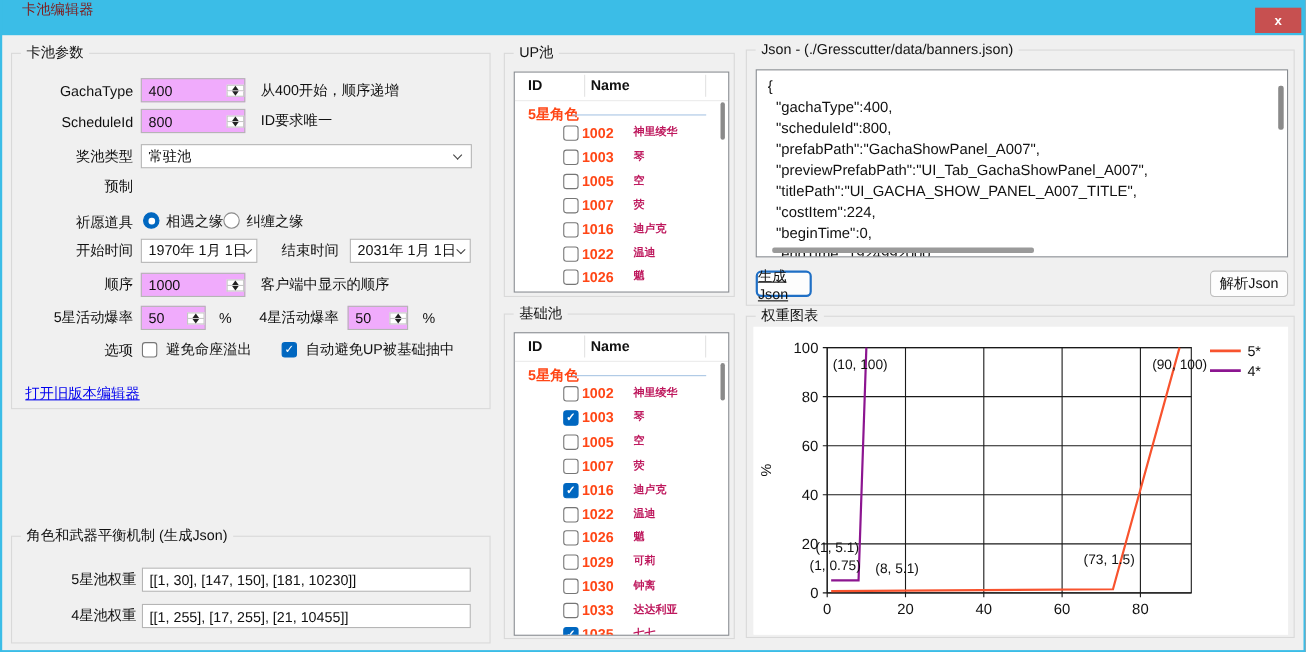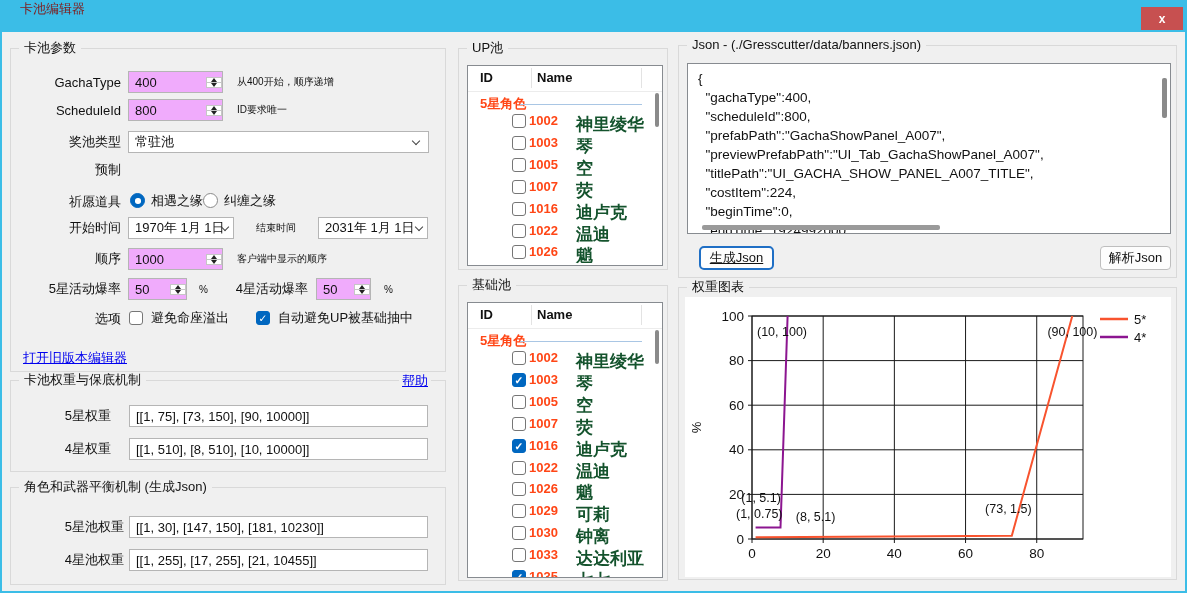--- a/index.html
+++ b/index.html
@@ -8,21 +8,21 @@
   .titlebar { position:absolute; left:0; top:0; width:100%; height:32px; background:#3BBDE7; }
   .title-text { position:absolute; left:20px; top:0; font-size:13px; color:#7f1d1d; }
   .close-btn { position:absolute; left:1141px; top:7px; width:42px; height:23px; background:#C75050; color:#fff;
                display:flex; align-items:center; justify-content:center; font-size:12px; font-weight:bold; cursor:pointer; }
   .edge { position:absolute; background:#3BBDE7; }
 
   .group { position:absolute; border:1px solid #D9D9D9; }
   .gtitle { position:absolute; top:-9px; left:8px; background:#F0F0F0; padding:0 5px; font-size:13px; color:#111; line-height:16px; white-space:nowrap; }
 
   .flabel { position:absolute; height:22px; display:flex; align-items:center; justify-content:flex-end; font-size:13px; color:#111; white-space:nowrap; }
-  .fhint  { position:absolute; height:22px; display:flex; align-items:center; font-size:10px; color:#111; white-space:nowrap; }
+  .fhint  { position:absolute; height:22px; display:flex; align-items:center; font-size:13px; color:#111; white-space:nowrap; }
 
   .spin { position:absolute; height:22px; background:#f0abfc; border:1px solid #B5B5B5; display:flex; align-items:center; }
   .spin-val { flex:1; display:flex; align-items:center; padding-left:6px; font-size:13px; color:#111; }
   .spin-btns { width:16px; display:flex; flex-direction:column; }
   .sb { flex:1; display:flex; align-items:center; justify-content:center; background:#fff; border:1px solid #C6C6C6; }
   .sb + .sb { border-top:none; }
   .tri-up   { width:0; height:0; border-left:3.5px solid transparent; border-right:3.5px solid transparent; border-bottom:4px solid #222; }
   .tri-down { width:0; height:0; border-left:3.5px solid transparent; border-right:3.5px solid transparent; border-top:4px solid #222; }
 
   .combo { position:absolute; height:22px; background:#fff; border:1px solid #B5B5B5; display:flex; align-items:center; padding:0 22px 0 6px; font-size:13px; color:#111; white-space:nowrap; }
@@ -44,21 +44,21 @@
 
   .listbox { position:absolute; background:#fff; border:1px solid #878B90; overflow:hidden;font-weight:bold; }
   .lheader-text { position:absolute; top:4px; font-size:13px; color:#111; }
   .lh-sep { position:absolute; top:2px; width:1px; height:20px; background:#E3E3E3; }
   .lh-line { position:absolute; left:0; top:25px; width:100%; height:1px; background:#ECECEC; }
   .section-label { position:absolute; left:12px; top:29px; font-size:13px; color:#FF4616; white-space:nowrap; }
   .section-line { position:absolute; top:38px; height:1px; background:#A9C6E4; }
   .lrow { position:absolute; left:0; width:100%; height:22px;margin-left:39px; }
   .lrow .cb { position:absolute; left:5px; top:3px; }
   .cell-id   { position:absolute; left:22px; top:2px; font-size:13px; color:#FF4616; }
-  .cell-name { position:absolute; left:69px; top:2px; font-size:17px; color:#14532d; white-space:nowrap; }
+  .cell-name { position:absolute; left:69px; top:2px; font-size:10px; color:#be185d; white-space:nowrap; }
   .vthumb { position:absolute; width:4px; border-radius:2px; background:#8A8A8A; }
   .hthumb { position:absolute; height:5px; border-radius:2px; background:#9A9A9A; }
 
   .jsonarea { position:absolute; background:#fff; border:1px solid #878B90; overflow:hidden; }
   .jsonarea pre { margin:0; padding:5px 10px; font-family:"Liberation Sans", sans-serif; font-size:13.5px; line-height:19px; color:#111; }
 
   .btn { position:absolute; background:#FDFDFD; border:1px solid #BEBEBE; border-radius:4px; display:flex; align-items:center; justify-content:center; font-size:13px; color:#111; cursor:pointer; }
   .btn.primary { border:2px solid #1F6FC5; border-radius:5px; text-decoration:underline; }
 
   .figure { position:absolute; background:#fff; }
@@ -177,29 +177,20 @@
 
     <div class="flabel" style="left:0;top:259px;width:110px">选项</div>
     <span class="cb cbx" style="left:118px;top:262px"></span>
     <span class="rlabel" style="left:140px;top:260px">避免命座溢出</span>
     <span class="cb cbx on" style="left:245px;top:262px"></span>
     <span class="rlabel" style="left:267px;top:260px">自动避免UP被基础抽中</span>
 
     <span class="link" style="left:12px;top:300px">打开旧版本编辑器</span>
   </div>
 
-  <div class="group" style="left:10px;top:380px;width:436px;height:92px">
-    <span class="gtitle">卡池权重与保底机制</span>
-    <span class="link" style="right:14px;top:-9px;background:#F0F0F0;padding:0 3px">帮助</span>
-
-    <div class="flabel" style="left:0;top:24px;width:100px">5星权重</div>
-    <div class="tinput" style="left:118px;top:24px;width:299px">[[1, 75], [73, 150], [90, 10000]]</div>
-    <div class="flabel" style="left:0;top:57px;width:100px">4星权重</div>
-    <div class="tinput" style="left:118px;top:57px;width:299px">[[1, 510], [8, 510], [10, 10000]]</div>
-  </div>
 
   <div class="group" style="left:10px;top:487px;width:436px;height:98px">
     <span class="gtitle">角色和武器平衡机制 (生成Json)</span>
 
     <div class="flabel" style="left:0;top:28px;width:113px">5星池权重</div>
     <div class="tinput" style="left:118px;top:28px;width:299px">[[1, 30], [147, 150], [181, 10230]]</div>
     <div class="flabel" style="left:0;top:61px;width:113px">4星池权重</div>
     <div class="tinput" style="left:118px;top:61px;width:299px">[[1, 255], [17, 255], [21, 10455]]</div>
   </div>
 
@@ -333,21 +324,21 @@
   "scheduleId":800,
   "prefabPath":"GachaShowPanel_A007",
   "previewPrefabPath":"UI_Tab_GachaShowPanel_A007",
   "titlePath":"UI_GACHA_SHOW_PANEL_A007_TITLE",
   "costItem":224,
   "beginTime":0,
   "endTime":1924992000,</pre>
       <span class="vthumb" style="right:3px;top:14px;height:40px;width:5px"></span>
       <span class="hthumb" style="left:14px;bottom:3px;width:238px"></span>
     </div>
-    <div class="btn primary" style="left:20px;top:200px;width:75px;height:24px">生成Json</div>
+    <div class="btn primary" style="left:8px;top:200px;width:51px;height:24px">生成Json</div>
     <div class="btn" style="left:421px;top:200px;width:71px;height:24px">解析Json</div>
   </div>
 
   <div class="group" style="left:678px;top:287px;width:499px;height:293px">
     <span class="gtitle">权重图表</span>
     <div id="chart-figure" class="figure" style="left:6px;top:9px;width:486px;height:280px"><svg width="486" height="280" xmlns="http://www.w3.org/2000/svg">
           <rect width="486" height="280" fill="#fff"></rect>
           <line x1="67" y1="242" x2="398" y2="242" stroke="#1a1a1a" stroke-width="1"></line>
           <line x1="63" y1="242" x2="67" y2="242" stroke="#1a1a1a" stroke-width="1"></line>
           <text x="59" y="246.5" text-anchor="end" font-size="13.5" fill="#111" font-family="'Liberation Sans',sans-serif">0</text>

